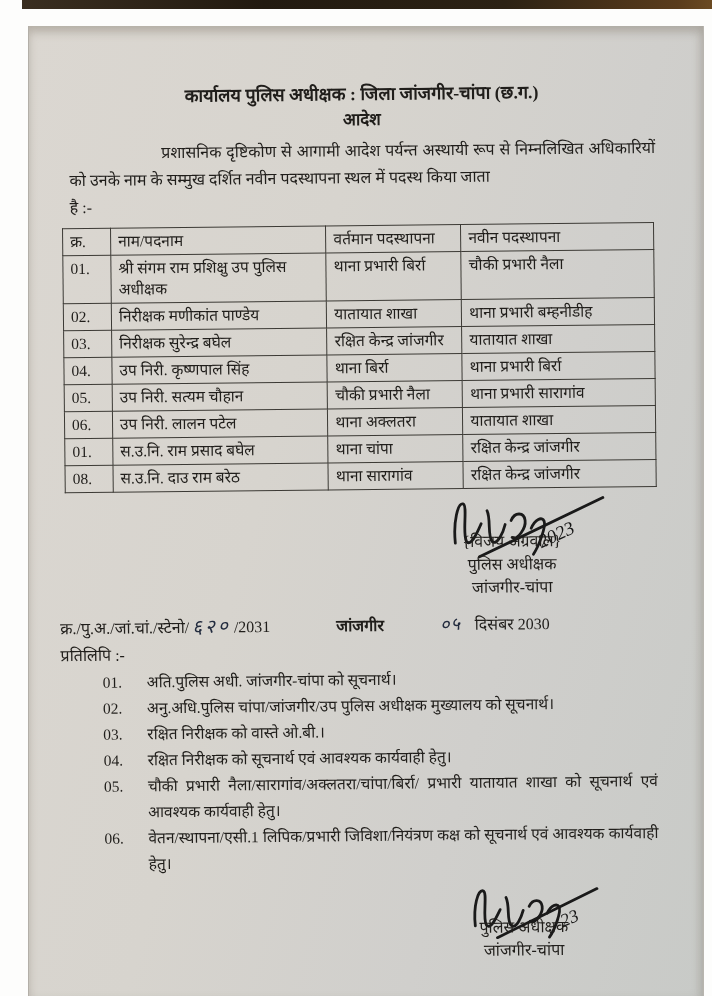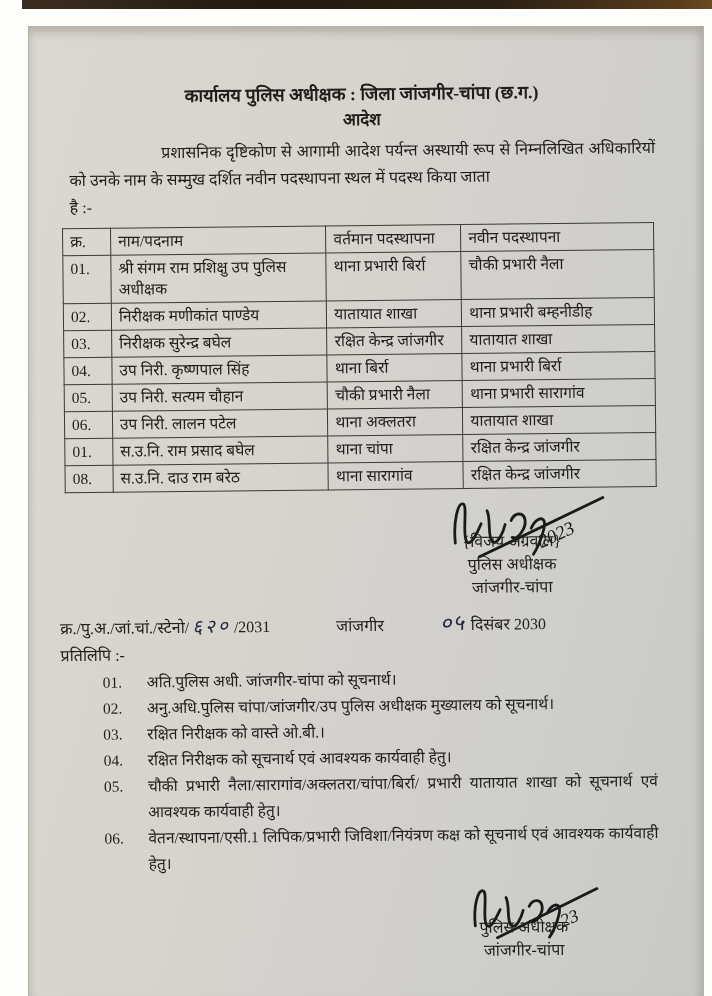--- a/index.html
+++ b/index.html
@@ -45,23 +45,23 @@
   .sig-svg { display:block; margin:0 20px -31px auto; }
   .sig-line { font-size:16px; line-height:23px; }
   .sig-block-2 { width:235px; margin:6px 22px 0 auto; text-align:center; position:relative; }
   .sig-svg2 { display:block; margin:0 38px -26px auto; }
 
   .ref-row { display:flex; align-items:baseline; margin:12px 0 0 -14px; font-size:16px; line-height:26px; white-space:nowrap; }
   .hand-num {
     font-size:19px; font-style:italic; letter-spacing:3px; color:#222b3e;
     display:inline-block; transform:rotate(-2deg); padding:0 3px;
   }
-  .ref-place { margin-left:66px; }
+  .ref-place { margin-left:66px;font-weight:bold; }
   .ref-date { margin-left:56px; }
-  .hand-day { font-size:22px; font-style:italic; letter-spacing:1px; color:#222b3e; display:inline-block; transform:rotate(-1deg); margin-right:6px;font-family:Liberation Mono, monospace; }
+  .hand-day { font-size:18px; font-style:italic; letter-spacing:1px; color:#222b3e; display:inline-block; transform:rotate(-1deg); margin-right:14px; }
 
   .copies-label { margin-left:-14px; font-size:16px; line-height:27px; }
   .copies-list { margin-top:1px; padding-left:28px; }
   .copy-item { display:flex; font-size:15.5px; line-height:26px; }
   .copy-num { flex:0 0 44px; }
   .copy-txt { flex:1; max-width:512px; text-align:justify; padding-right:2px; }
 </style>
 </head>
 <body>
 

